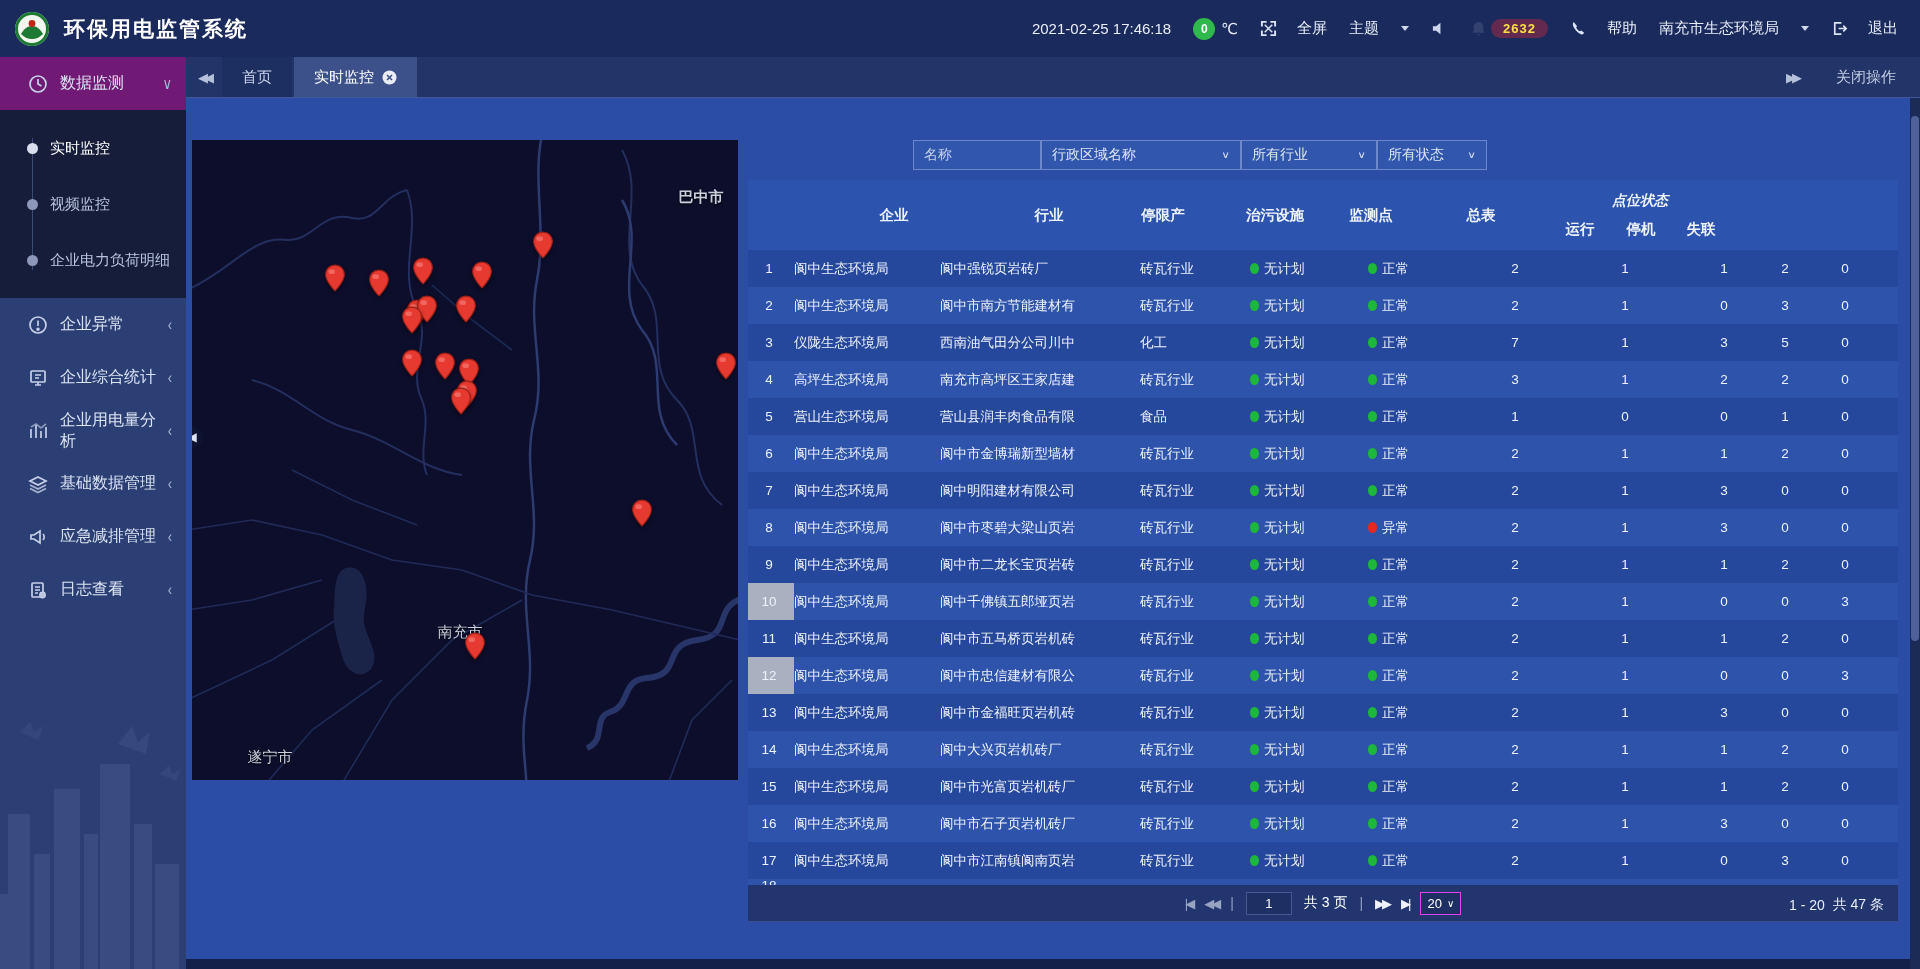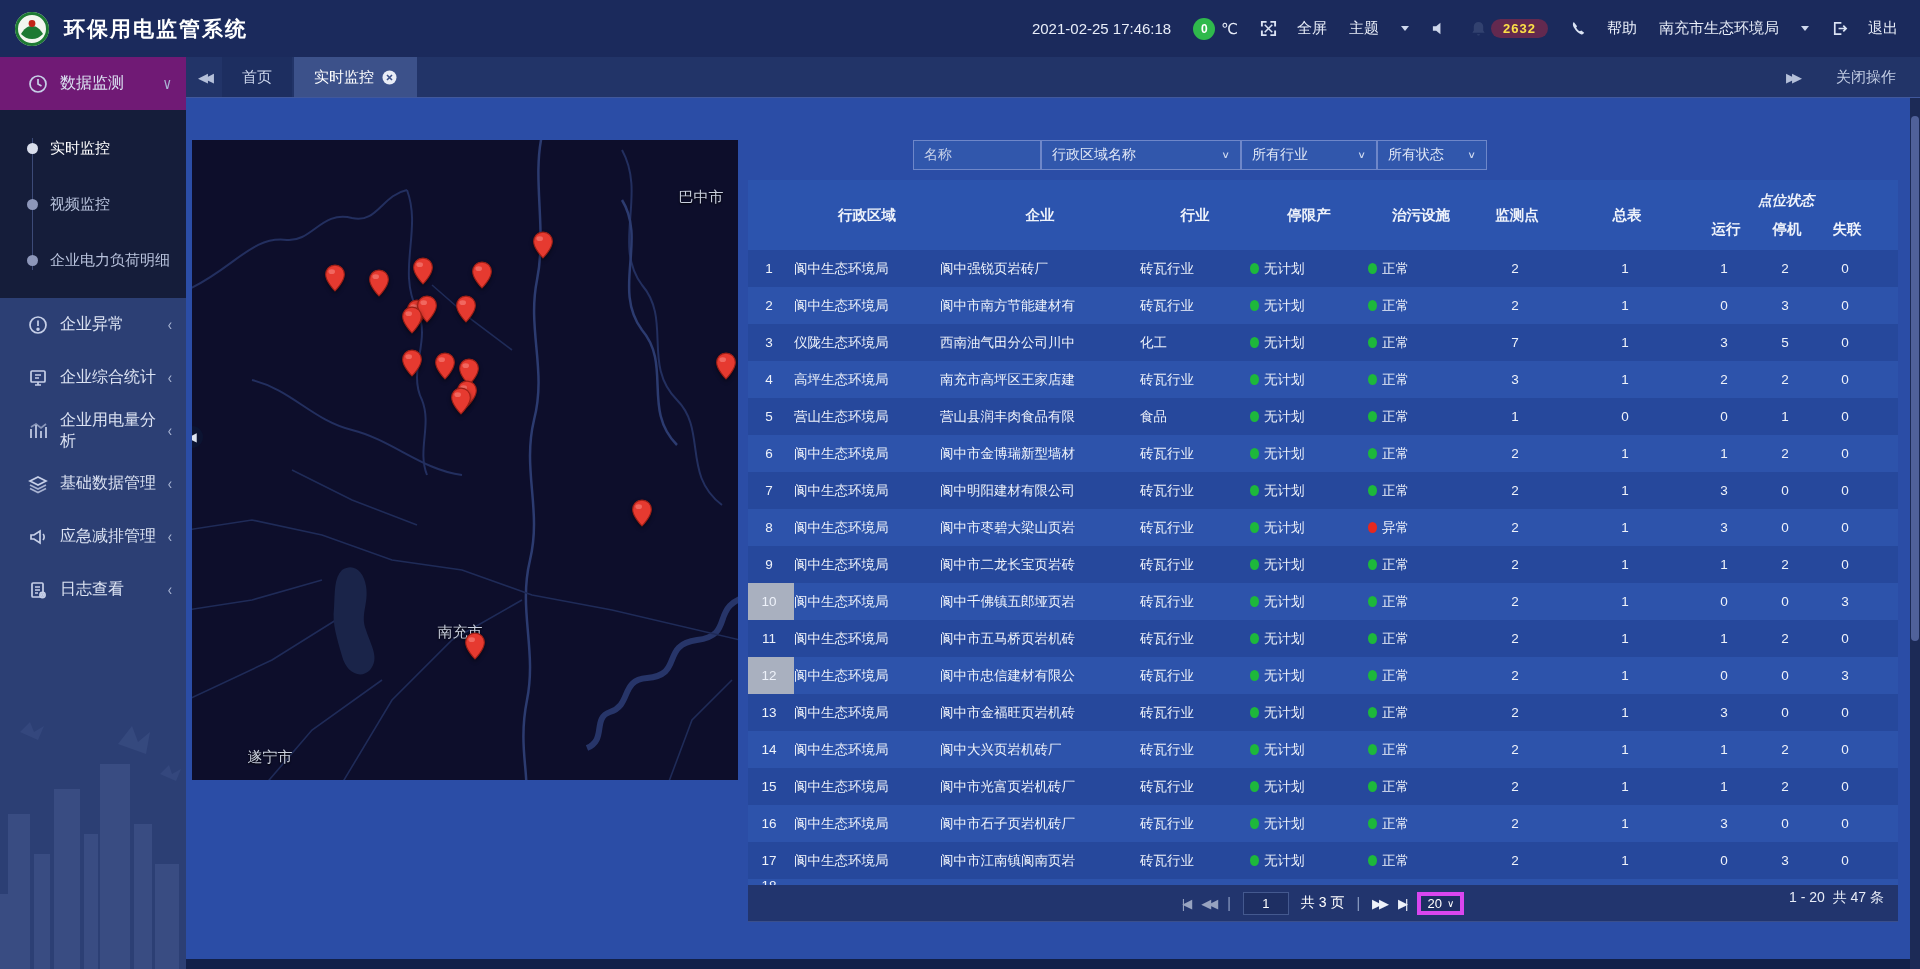--- a/index.html
+++ b/index.html
@@ -95,22 +95,22 @@
   .sdot.green{background:#1db83b}
   .sdot.red{background:#e6281e}
 
   
   .pager{position:absolute;left:0;right:0;bottom:0;height:37px;background:#22356e;border-bottom:1px solid #3a4f8c}
   .pg-center{position:absolute;left:0;right:0;top:0;bottom:0;display:flex;align-items:center;justify-content:center;gap:12px;font-size:14px}
   .pg-ico{color:#97a3c0;font-size:13px;cursor:pointer;letter-spacing:-3px;white-space:nowrap}
   .pg-ico.on{color:#eef2fa}
   .pg-sep{color:#8fa0c5}
   .pg-input{width:46px;height:23px;background:#1e2f63;border:1px solid #44598f;color:#fff;text-align:center;font-size:13px;display:flex;align-items:center;justify-content:center;cursor:text}
-  .pg-size{height:23px;background:#1e2f63;border:4px solid #d946ef;color:#fff;font-size:13px;display:flex;align-items:center;padding:0 6px;gap:5px;cursor:pointer}
-  .pg-count{position:absolute;right:14px;top:4px;bottom:0;display:flex;align-items:flex-start;font-size:14px;color:#e7ecf7}
+  .pg-size{height:23px;background:#1e2f63;border:1px solid #d946ef;color:#fff;font-size:13px;display:flex;align-items:center;padding:0 6px;gap:5px;cursor:pointer}
+  .pg-count{position:absolute;right:14px;top:4px;bottom:0;display:flex;align-items:center;font-size:14px;color:#e7ecf7}
 
   
   .pscroll{position:absolute;right:0;top:98px;bottom:0;width:10px;background:#1c2a56;z-index:10}
   .pscroll .thumb{position:absolute;left:1px;right:1px;top:18px;height:525px;background:#50619a;border-radius:4px;cursor:pointer}
   .page-footer{position:absolute;left:186px;right:0;bottom:0;height:10px;background:#12204a;z-index:6}
 </style>
 </head>
 <body>
 
 <div id="app">
@@ -306,21 +306,21 @@
         <path d="M140 660 L200 560 L260 500 L330 460"></path>
         <path d="M-5 560 L80 520 L160 470"></path>
         <path d="M60 660 L120 590 L190 540"></path>
         <path d="M470 660 L500 580 L540 540"></path>
         <path d="M240 145 L280 180 L320 210"></path>
         <path d="M100 330 L160 360 L225 385"></path>
         <path d="M-5 470 L60 460 L130 440"></path>
       </g>
       <path d="M150 430 c12 -8 22 2 24 16 c3 18 -6 28 0 44 c5 16 14 28 4 40 c-10 10 -24 2 -28 -14 c-5 -18 -10 -32 -8 -48 c1 -16 0 -30 8 -38z" fill="#1a2449"></path>
     </svg>
-    <span id="map-labels"><span class="map-label" style="left: 509px; top: 57px;">巴中市</span><span class="map-label" style="left: 268px; top: 492px;">南充市</span><span class="map-label" style="left: 78px; top: 617px;">遂宁市</span></span>
+    <span id="map-labels"><span class="map-label" style="left: 509px; top: 57px; font-weight: bold;">巴中市</span><span class="map-label" style="left: 268px; top: 492px;">南充市</span><span class="map-label" style="left: 78px; top: 617px;">遂宁市</span></span>
     <span id="map-pins"><span class="pin" style="left: 143px; top: 152px;"><svg viewBox="0 0 20 26">
             <path d="M10 1C5 1 1.5 4.8 1.5 9.5c0 6.5 8.5 15 8.5 15s8.5-8.5 8.5-15C18.5 4.8 15 1 10 1z" fill="#e63a30" stroke="#9c1f16" stroke-width="1"></path>
             <ellipse cx="7" cy="7" rx="3" ry="2.2" fill="#f4736b" opacity=".8"></ellipse>
           </svg></span><span class="pin" style="left: 187px; top: 157px;"><svg viewBox="0 0 20 26">
             <path d="M10 1C5 1 1.5 4.8 1.5 9.5c0 6.5 8.5 15 8.5 15s8.5-8.5 8.5-15C18.5 4.8 15 1 10 1z" fill="#e63a30" stroke="#9c1f16" stroke-width="1"></path>
             <ellipse cx="7" cy="7" rx="3" ry="2.2" fill="#f4736b" opacity=".8"></ellipse>
           </svg></span><span class="pin" style="left: 231px; top: 145px;"><svg viewBox="0 0 20 26">
             <path d="M10 1C5 1 1.5 4.8 1.5 9.5c0 6.5 8.5 15 8.5 15s8.5-8.5 8.5-15C18.5 4.8 15 1 10 1z" fill="#e63a30" stroke="#9c1f16" stroke-width="1"></path>
             <ellipse cx="7" cy="7" rx="3" ry="2.2" fill="#f4736b" opacity=".8"></ellipse>
           </svg></span><span class="pin" style="left: 290px; top: 149px;"><svg viewBox="0 0 20 26">
@@ -384,21 +384,20 @@
           <span class="sel-caret">∨</span>
       </span>
       <span class="fctl f-status">
         <span>所有状态</span>
           <span class="sel-caret">∨</span>
       </span>
     </div>
 
     <div class="thead">
       <span class="hc c0"></span>
-      <span class="hc c1">行政区域</span>
       <span class="hc c2">企业</span>
       <span class="hc c3">行业</span>
       <span class="hc c4">停限产</span>
       <span class="hc c5">治污设施</span>
       <span class="hc c6">监测点</span>
       <span class="hc c7">总表</span>
       <span class="hgroup">
         <span class="gt">点位状态</span>
         <span class="gsubs">
           <span class="c8">运行</span>

